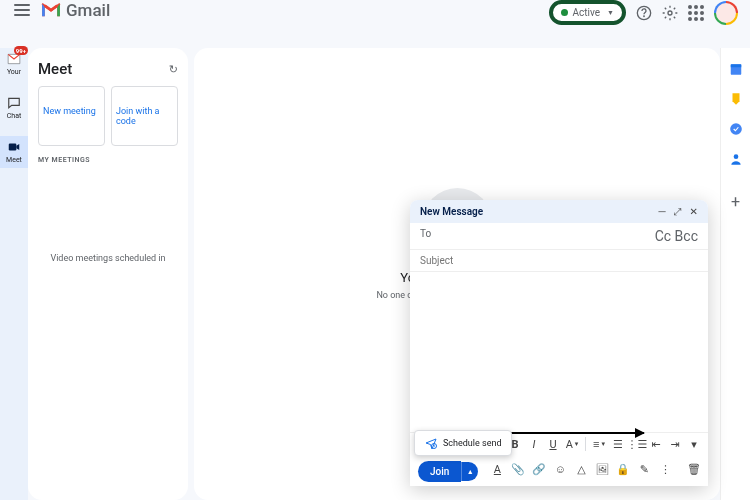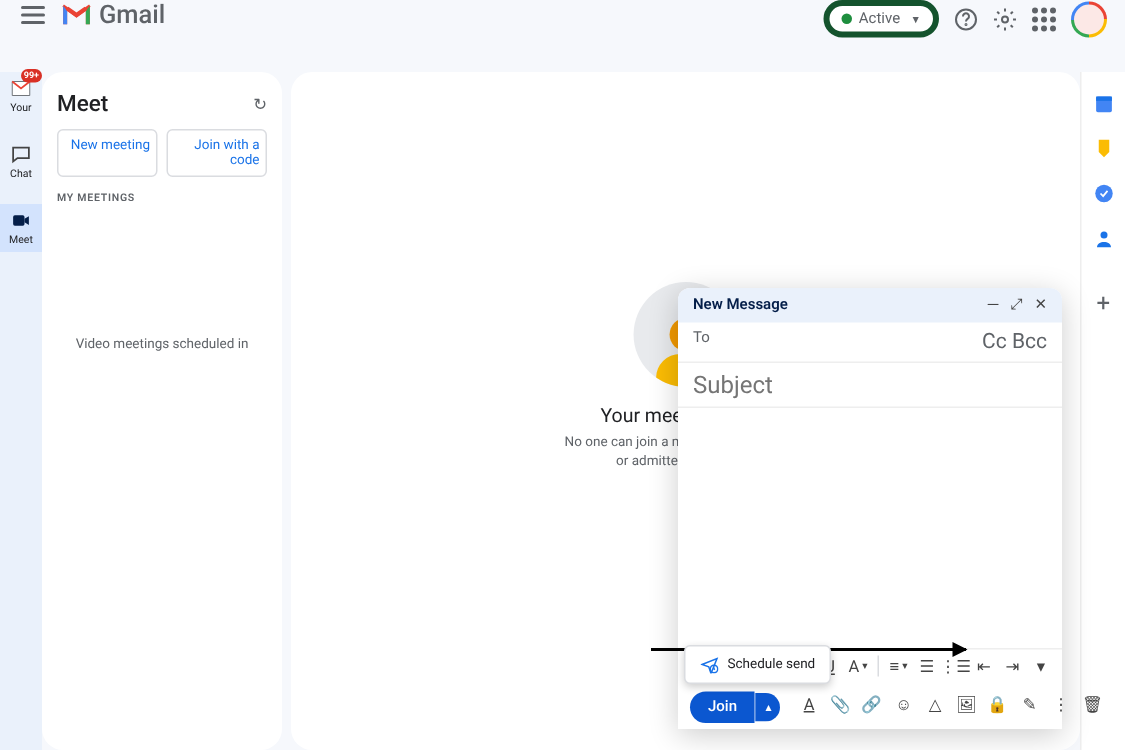--- a/index.html
+++ b/index.html
@@ -22,41 +22,41 @@
 .rail{width:28px;background:#eaf1fb;display:flex;flex-direction:column;align-items:center;padding-top:0;gap:12px}
 .rail-item{display:flex;flex-direction:column;align-items:center;gap:2px;cursor:pointer;position:relative;padding:4px 0;width:100%}
 .rail-item.active{background:#d3e3fd;border-radius:0}
 .rail-lbl{font-size:7px;color:#202124}
 .badge99{position:absolute;top:-2px;right:0;background:#d93025;color:#fff;font-size:6px;padding:1px 2px;border-radius:6px;font-weight:700}
 .rail-ic{width:14px;height:14px}
 .meet-panel{width:160px;background:#fff;border-radius:14px;padding:12px 10px;margin-right:6px}
 .meet-hdr{display:flex;justify-content:space-between;align-items:center;margin-bottom:8px}
 .meet-title{font-size:15px;font-weight:500}
 .meet-btns{display:flex;gap:6px;margin-bottom:10px}
-.btn-outline{flex:1;border:1px solid #dadce0;border-radius:4px;padding:5px 4px;font-size:9px;color:#1a73e8;background:#fff;text-align:right;cursor:pointer}
+.btn-outline{flex:1;border:1px solid #dadce0;border-radius:4px;padding:19px 4px;font-size:9px;color:#1a73e8;background:#fff;text-align:left;cursor:pointer}
 .my-meetings{font-size:7px;color:#5f6368;letter-spacing:0.5px;font-weight:600}
 .meet-empty{margin-top:88px;text-align:center;font-size:9px;color:#5f6368;line-height:1.4}
 .main{flex:1;background:#fff;border-radius:14px;position:relative;overflow:hidden}
 .hero{position:absolute;top:140px;left:50%;transform:translateX(-50%);text-align:center}
 .hero-img{width:70px;height:70px;border-radius:50%;background:#e8eaed;margin:0 auto 12px;position:relative;overflow:hidden}
 .hero-person{position:absolute;bottom:0;left:50%;transform:translateX(-50%);width:46px;height:46px}
 .hero-head{width:22px;height:22px;border-radius:50%;background:#f29900;margin:0 auto}
 .hero-body{width:40px;height:24px;border-radius:16px 16px 0 0;background:#fbbc04;margin:2px auto 0}
 .hero-title{font-size:13px;color:#202124;margin-bottom:4px}
 .hero-sub{font-size:9px;color:#5f6368;line-height:1.4}
 .side-panel{width:30px;background:#fff;display:flex;flex-direction:column;align-items:center;padding-top:14px;gap:16px;border-left:1px solid #eee}
 .sp-ic{width:14px;height:14px;cursor:pointer}
 .sp-plus{color:#5f6368;font-size:16px;cursor:pointer;margin-top:10px}
-.compose{position:absolute;bottom:14px;right:42px;width:256px;background:#fff;border-radius:8px 8px 0 0;box-shadow:0 4px 20px rgba(0,0,0,0.2);overflow:visible}
+.compose{position:absolute;bottom:14px;right:42px;width:298px;background:#fff;border-radius:8px 8px 0 0;box-shadow:0 4px 20px rgba(0,0,0,0.2);overflow:visible}
 .comp-hdr{background:#eaf1fb;padding:6px 10px;display:flex;justify-content:space-between;align-items:center;border-radius:8px 8px 0 0}
 .comp-title{font-size:10px;font-weight:600;color:#041e49}
 .comp-ctrls{display:flex;gap:8px}
 .comp-ctrls span{cursor:pointer;font-size:10px;color:#444;line-height:1}
 .comp-row{padding:5px 10px;border-bottom:1px solid #eee;display:flex;justify-content:space-between;font-size:10px;color:#5f6368}
-.comp-row input{border:none;outline:none;font-size:16px;flex:1;color:#202124}
+.comp-row input{border:none;outline:none;font-size:10px;flex:1;color:#202124}
 .ccbcc{font-size:14px;color:#5f6368;cursor:pointer}
 .comp-body{height:160px}
 .comp-toolbar{padding:4px 8px;border-top:1px solid #eee;display:flex;align-items:center;gap:6px;flex-wrap:wrap;position:relative}
 .tb-row{display:flex;align-items:center;gap:7px;width:100%}
 .tb-ic{width:12px;height:12px;cursor:pointer;color:#444;font-size:11px;display:flex;align-items:center;justify-content:center}
 .send-btn{display:flex;align-items:center;margin-top:4px}
 .send-main{background:#0b57d0;color:#fff;font-size:10px;font-weight:500;padding:5px 12px;border-radius:14px 0 0 14px;cursor:pointer}
 .send-drop{background:#0b57d0;color:#fff;padding:5px 6px;border-radius:0 14px 14px 0;border-left:1px solid rgba(255,255,255,0.3);cursor:pointer;font-size:8px}
 .tb-row2{display:flex;align-items:center;gap:9px;flex:1;margin-left:6px}
 .trash-right{margin-left:auto}

